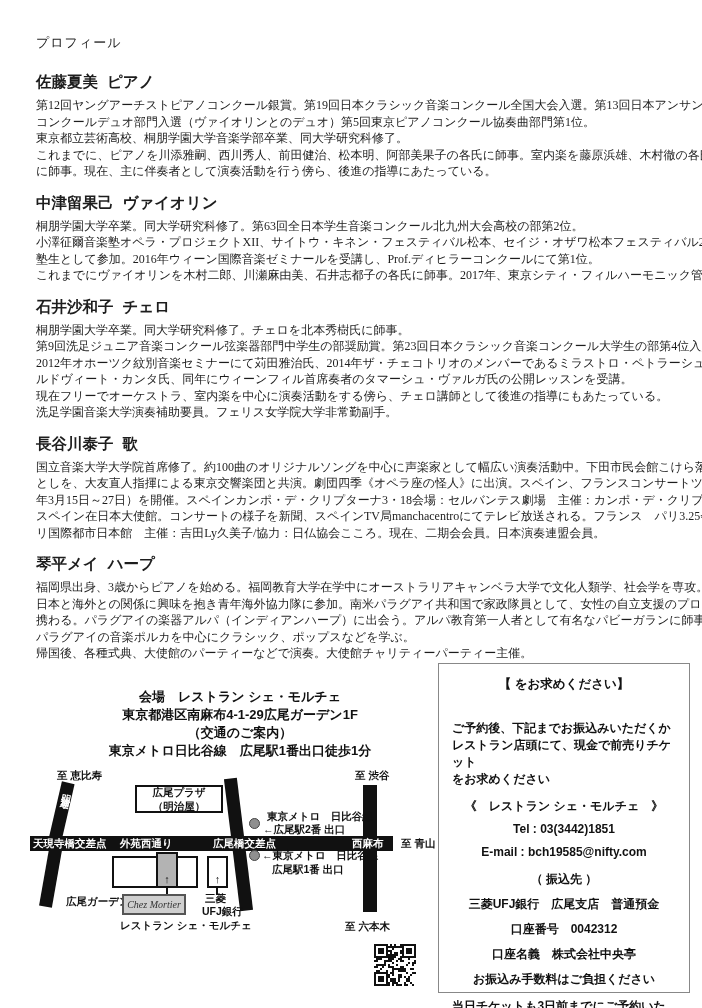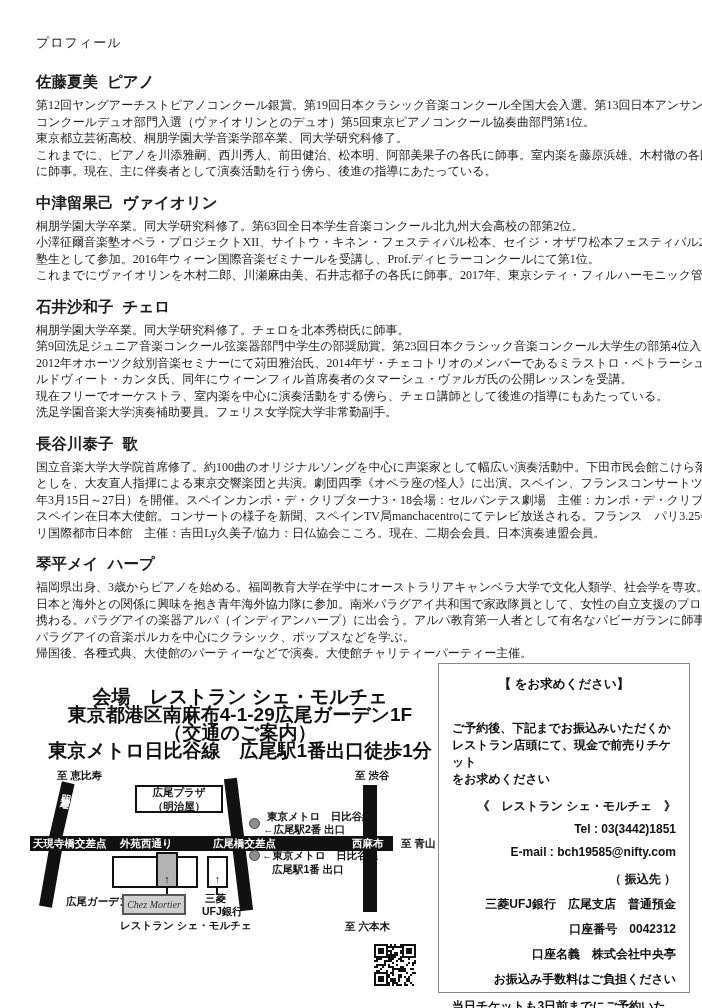--- a/index.html
+++ b/index.html
@@ -8,21 +8,21 @@
   
   .profiles{position:absolute;left:36px;top:34px;width:645px;}
   .page-title{font-size:13px;letter-spacing:1px;margin-bottom:20px;}
   .profile{margin-bottom:13px;}
   .profile-title{font-size:15.5px;font-weight:600;margin-bottom:4px;}
   .profile-title .instr{margin-left:9px;}
   .pline{font-size:12px;line-height:16.5px;white-space:nowrap;}
   
   .venue{position:absolute;left:30px;top:688px;width:420px;text-align:center;
          font-family:"Liberation Sans","DejaVu Sans",sans-serif;font-weight:bold;
-         font-size:19px;line-height:18px;color:#111;}
+         font-size:13px;line-height:18px;color:#111;}
   
   .map{position:absolute;left:30px;top:765px;width:406px;height:232px;
        font-family:"Liberation Sans","DejaVu Sans",sans-serif;font-weight:bold;color:#111;}
   .map .abs{position:absolute;}
   .mlabel{font-size:10.5px;line-height:13px;white-space:nowrap;}
   .road{background:#111;}
   .road-h{left:0;top:71px;width:363px;height:15px;}
   .road-label{position:absolute;top:1px;color:#fff;font-size:10.5px;white-space:nowrap;}
   .road-v{width:13px;}
   .meiji-text{writing-mode:vertical-rl;color:#fff;font-size:9.5px;letter-spacing:2px;
@@ -37,21 +37,21 @@
   .logo-box{left:92px;top:129px;width:64px;height:21px;background:#cfcfcf;border:2px solid #555;
             box-sizing:border-box;display:flex;align-items:center;justify-content:center;
             font-family:"Liberation Serif","DejaVu Serif",serif;font-style:italic;
             font-size:10px;color:#333;font-weight:normal;white-space:nowrap;overflow:hidden;}
   .stem{position:absolute;width:2px;background:#111;}
   
   .ticket{position:absolute;left:438px;top:663px;width:252px;height:330px;
           border:1.5px solid #888;box-sizing:border-box;padding:10px 13px;
           font-family:"Liberation Sans","DejaVu Sans",sans-serif;font-weight:bold;
           font-size:12px;line-height:17px;color:#111;}
-  .t-center{text-align:right;}
+  .t-center{text-align:center;}
   .t-head{text-align:center;font-size:12.5px;margin-top:2px;}
   .t-para{margin-top:27px;}
   .mt6{margin-top:6px;} .mt8{margin-top:8px;} .mt10{margin-top:10px;}
 </style>
 </head>
 <body>
 
 <div class="page">
 
   <div class="profiles">

